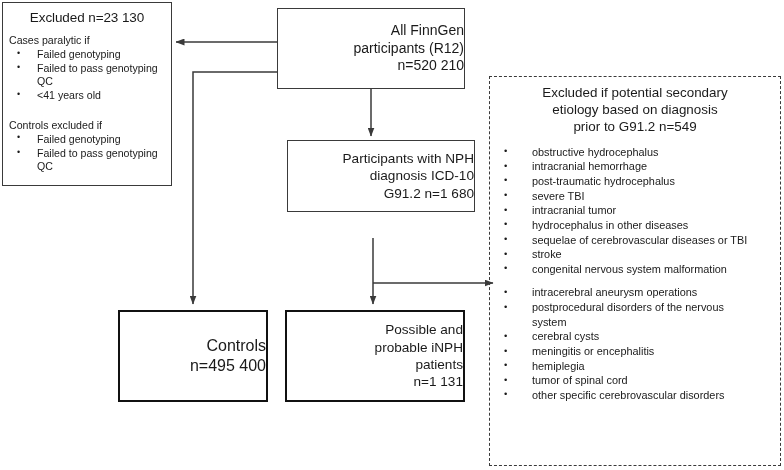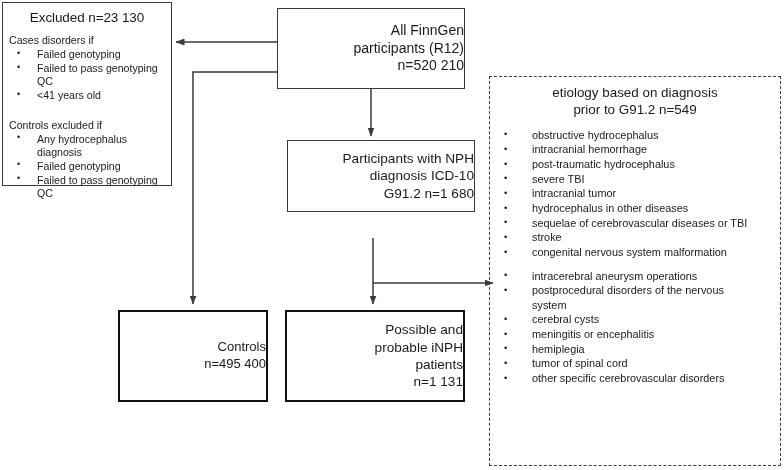--- a/index.html
+++ b/index.html
@@ -81,21 +81,21 @@
   
   #finngen-box { left: 277px; top: 8px; width: 188px; height: 81px; }
   #finngen-box .center-text { font-size: 14px; }
 
   
   #nph-box { left: 287px; top: 140px; width: 188px; height: 72px; }
   #nph-box .center-text { font-size: 13.6px; }
 
   
   #controls-box { left: 118px; top: 310px; width: 150px; height: 92px; }
-  #controls-box .center-text { font-size: 13px; }
+  #controls-box .center-text { font-size: 16px; }
 
   
   #inph-box { left: 285px; top: 310px; width: 180px; height: 92px; }
   #inph-box .center-text { font-size: 13.6px; }
 
   
   #secondary-box { left: 489px; top: 76px; width: 292px; height: 390px; }
   #secondary-title {
     text-align: center;
     font-size: 13.4px;
@@ -141,30 +141,29 @@
   <line x1="371" y1="89" x2="371" y2="136" stroke="#3a3a3a" stroke-width="1.5" marker-end="url(#arrowhead)"></line>
 
   <line x1="373" y1="238" x2="373" y2="304" stroke="#3a3a3a" stroke-width="1.5" marker-end="url(#arrowhead)"></line>
 
   <line x1="373" y1="283" x2="493" y2="283" stroke="#3a3a3a" stroke-width="1.5" marker-end="url(#arrowhead)"></line>
 </svg>
 
 <div class="box" id="excluded-box">
   <div id="excluded-title">Excluded n=23 130</div>
 
-  <div class="sub-head">Cases disorders if</div>
+  <div class="sub-head">Cases paralytic if</div>
   <ul class="bullets">
     <li>Failed genotyping</li>
     <li>Failed to pass genotyping QC</li>
     <li>&lt;41 years old</li>
   </ul>
 
   <div class="sub-head tight">Controls excluded if</div>
   <ul class="bullets">
-    <li>Any hydrocephalus diagnosis</li>
     <li>Failed genotyping</li>
     <li>Failed to pass genotyping QC</li>
   </ul>
 </div>
 
 <div class="box" id="finngen-box">
   <div class="center-text">
     <div>All FinnGen</div>
     <div>participants (R12)</div>
     <div>n=520 210</div>
@@ -190,20 +189,21 @@
   <div class="center-text">
     <div>Possible and</div>
     <div>probable iNPH</div>
     <div>patients</div>
     <div>n=1 131</div>
   </div>
 </div>
 
 <div class="box dashed" id="secondary-box">
   <div id="secondary-title">
+    <div>Excluded if potential secondary</div>
     <div>etiology based on diagnosis</div>
     <div>prior to G91.2 n=549</div>
   </div>
   <ul class="dx-list">
     <li>obstructive hydrocephalus</li>
     <li>intracranial hemorrhage</li>
     <li>post-traumatic hydrocephalus</li>
     <li>severe TBI</li>
     <li>intracranial tumor</li>
     <li>hydrocephalus in other diseases</li>

